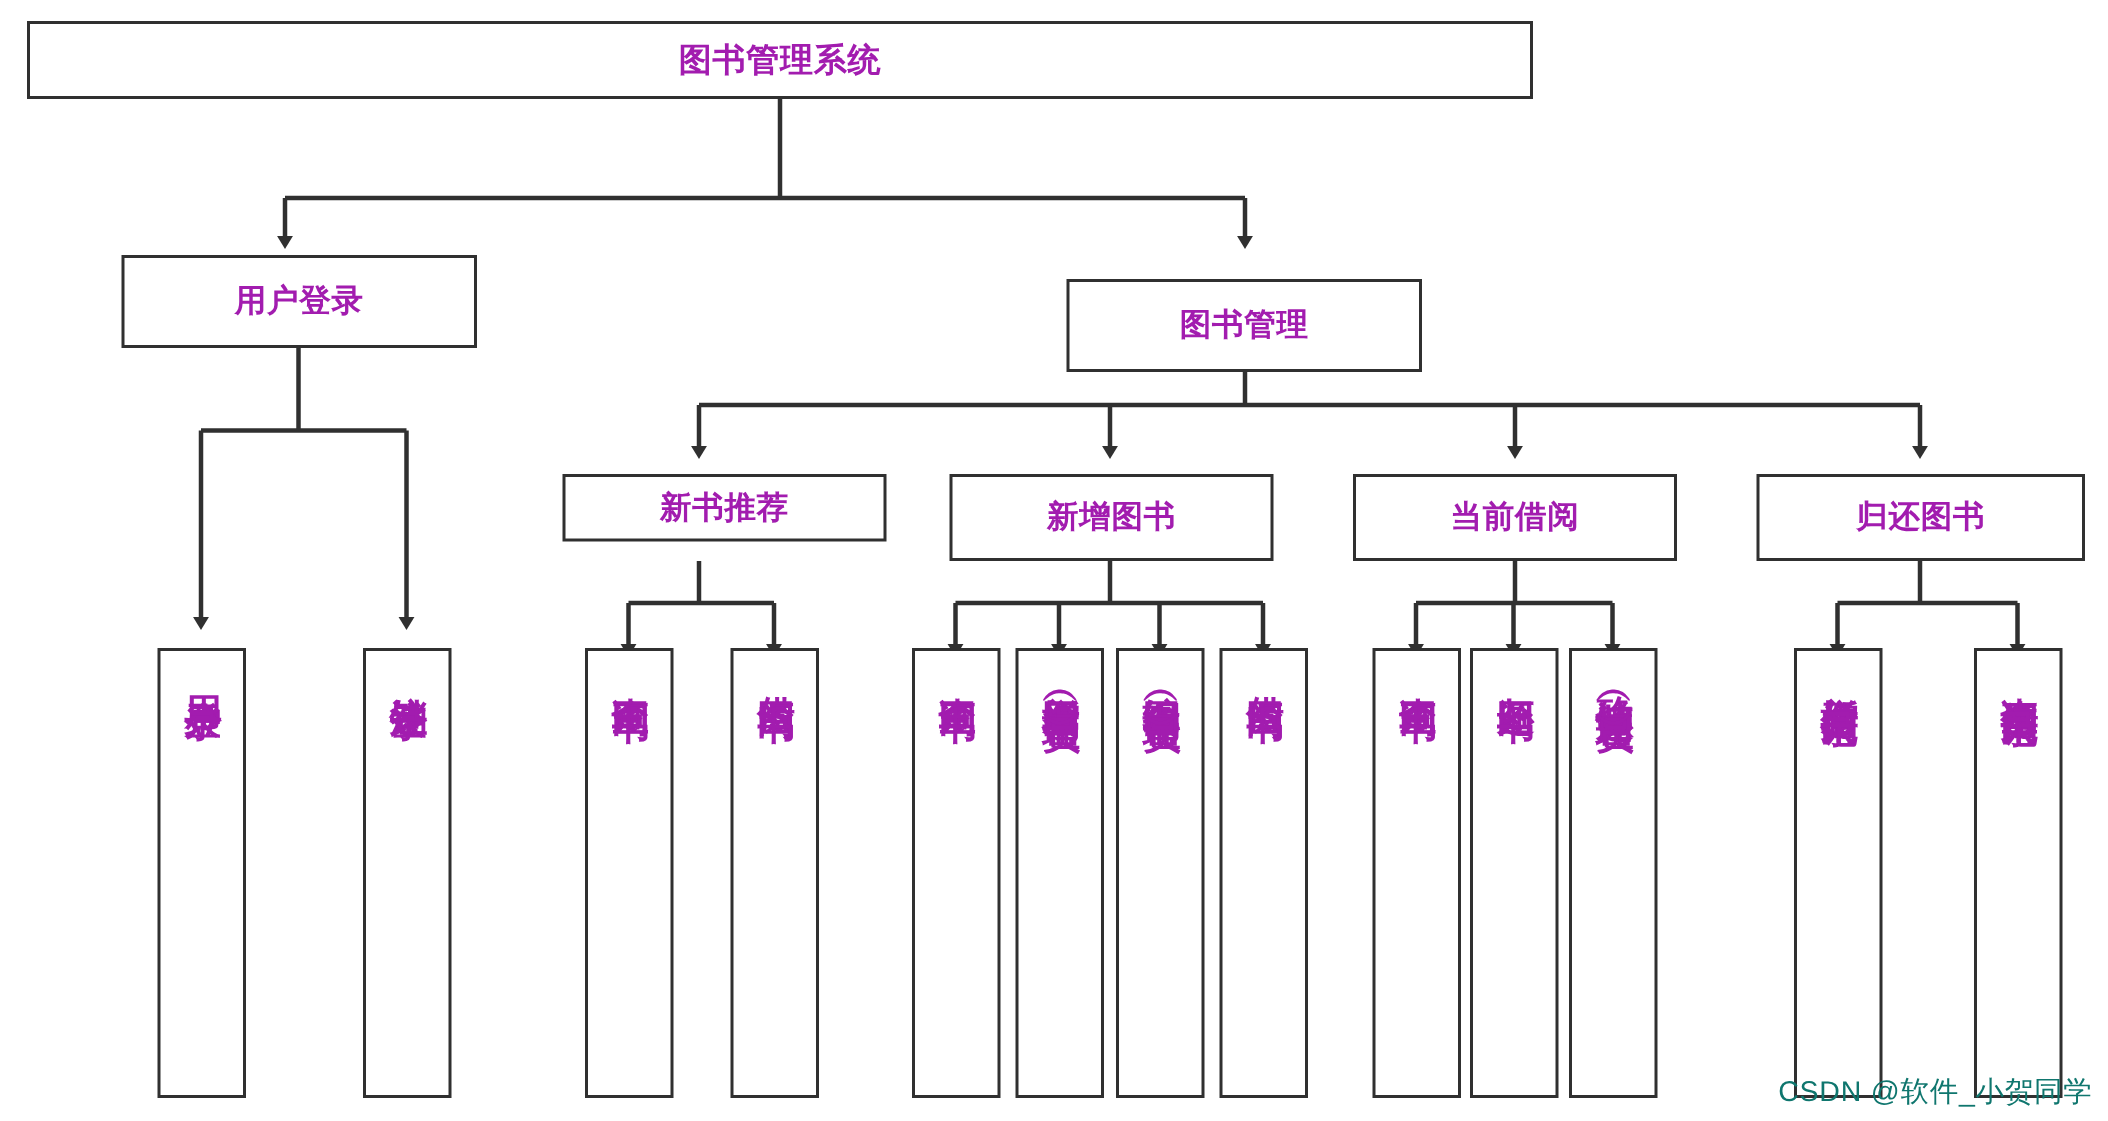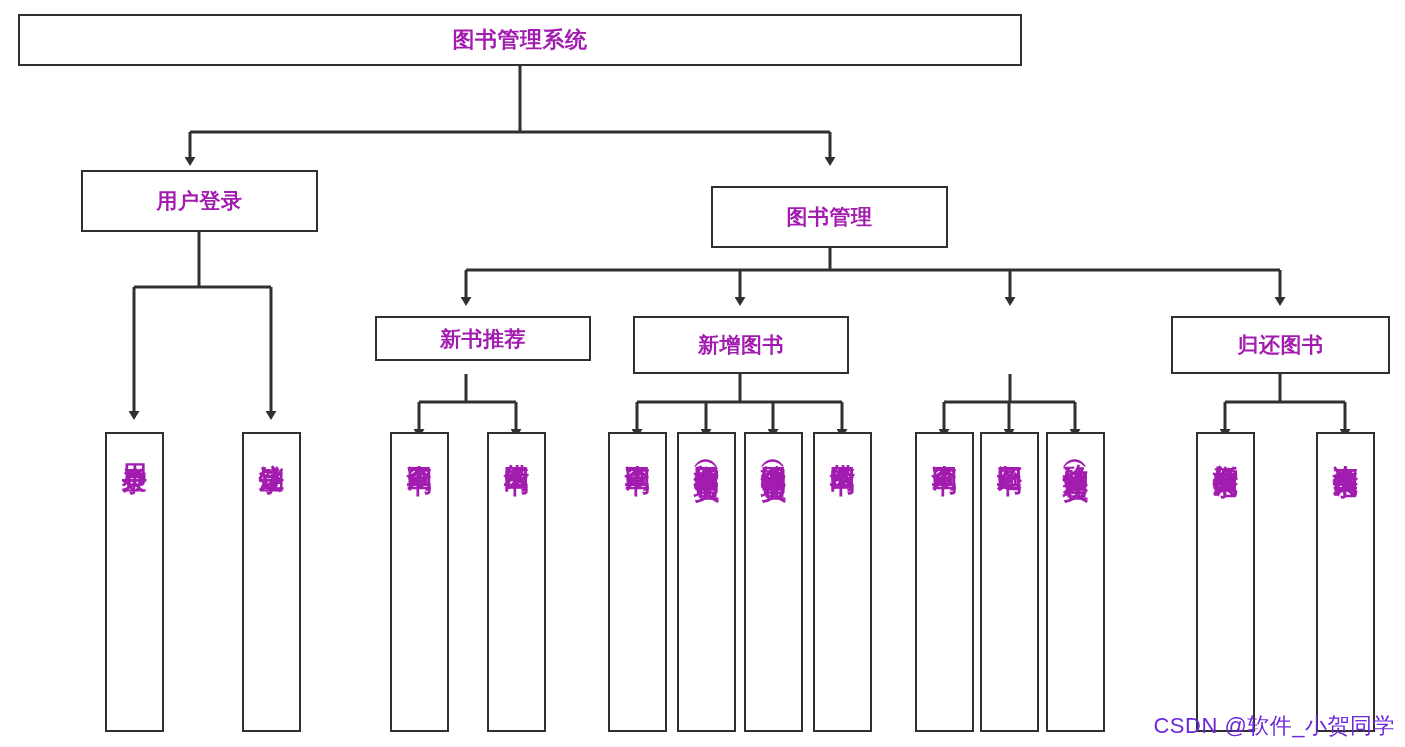--- a/index.html
+++ b/index.html
@@ -62,22 +62,22 @@
     text-orientation: upright;
     font-size: 25px;
     line-height: 1.0;
     letter-spacing: 2px;
     white-space: nowrap;
   }
   #watermark {
     position: absolute;
     right: 10px;
     bottom: 6px;
-    font-size: 22px;
-    color: #6d28d9;
+    font-size: 19px;
+    color: #0f766e;
     white-space: nowrap;
     pointer-events: none;
     letter-spacing: 0.5px;
   }
 </style>
 </head>
 <body>
 
 <div id="canvas">
 
@@ -141,20 +141,23 @@
   <div class="node horiz" style="left:711px; top:186px; width:237px; height:62px;">
     <span class="label">图书管理</span>
   </div>
 
   <div class="node horiz" style="left:375px; top:316px; width:216px; height:45px;">
     <span class="label">新书推荐</span>
   </div>
   <div class="node horiz" style="left:633px; top:316px; width:216px; height:58px;">
     <span class="label">新增图书</span>
   </div>
+  <div class="node horiz" style="left:902px; top:316px; width:216px; height:58px;">
+    <span class="label">当前借阅</span>
+  </div>
   <div class="node horiz" style="left:1171px; top:316px; width:219px; height:58px;">
     <span class="label">归还图书</span>
   </div>
 
   <div class="node vert" style="left:105px; top:432px; width:59px; height:300px;">
     <span class="label">用户登录</span>
   </div>
   <div class="node vert" style="left:242px; top:432px; width:59px; height:300px;">
     <span class="label">注销登录</span>
   </div>

